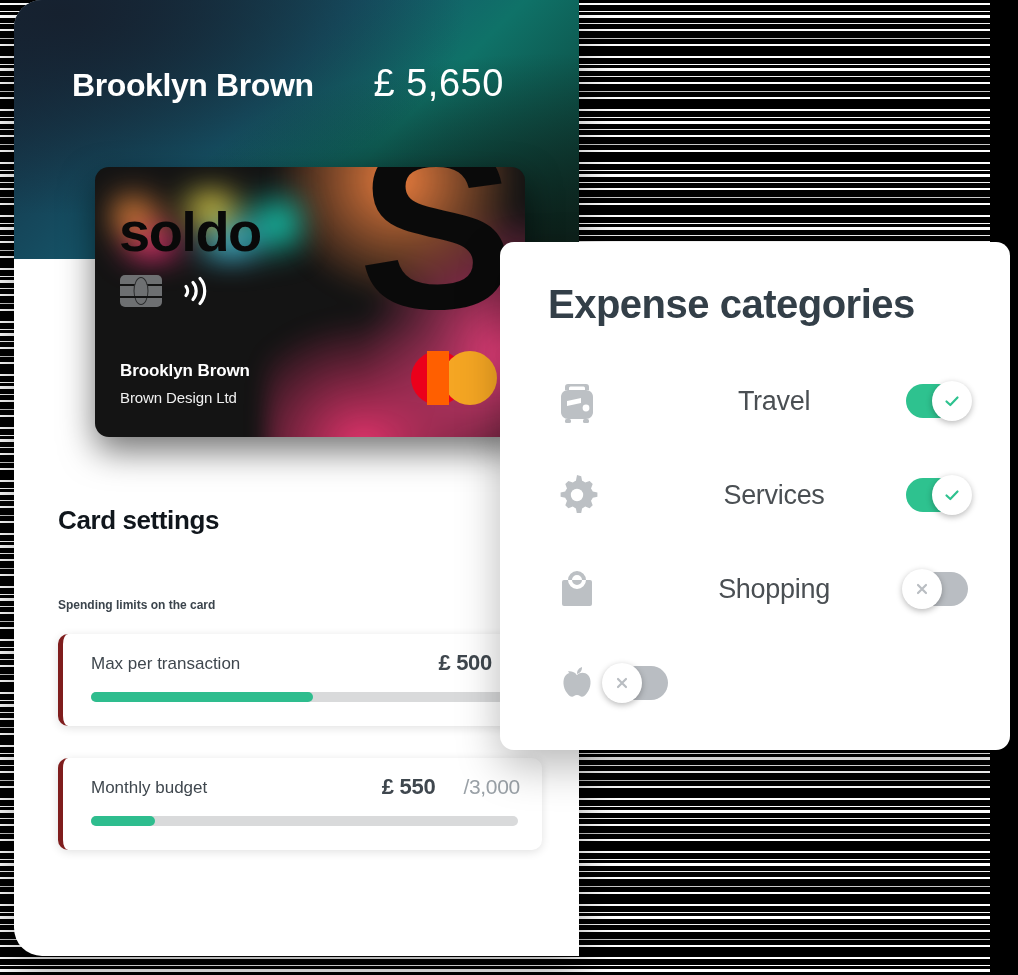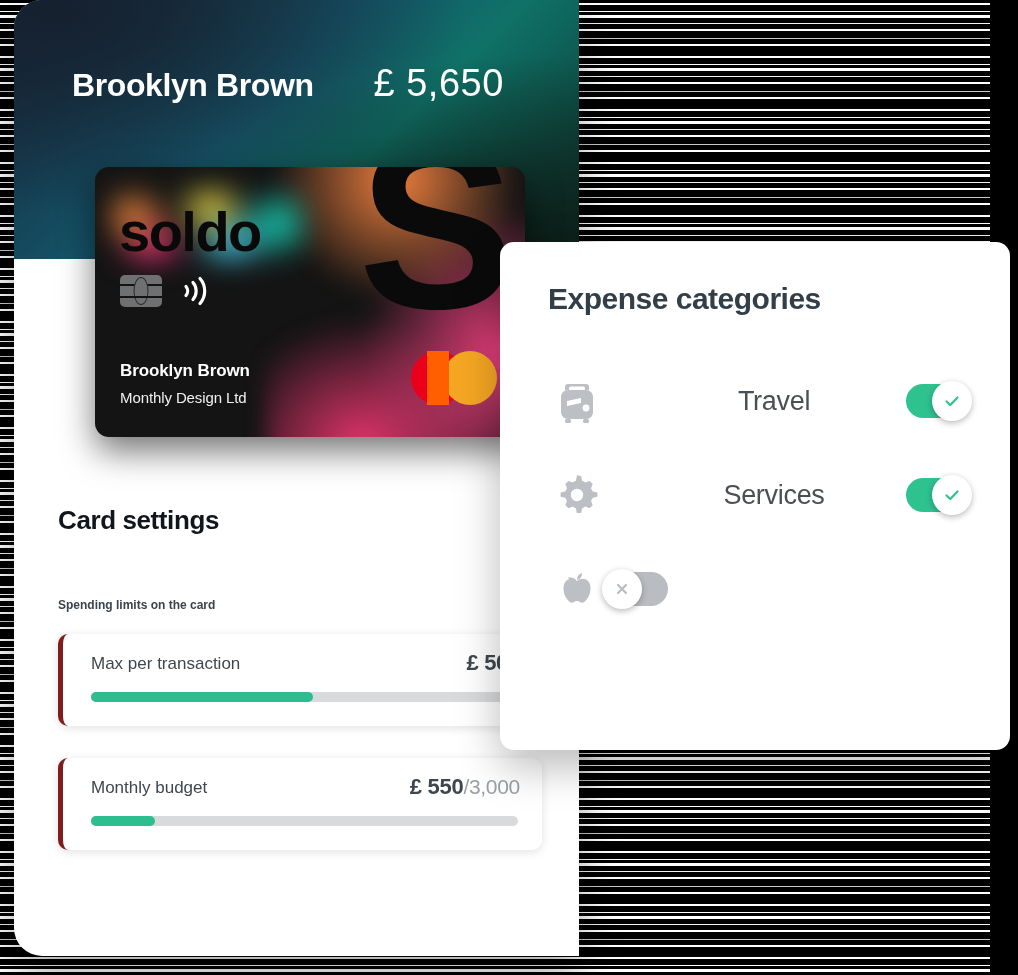--- a/index.html
+++ b/index.html
@@ -129,34 +129,34 @@
     width: 484px; height: 92px;
     background:#fff;
     border-radius: 10px;
     box-shadow: 0 2px 10px rgba(0,0,0,.12);
     border-left: 5px solid #7f1d1d;
   }
   .limit-card + .limit-card { margin-top: 32px; }
   .limit-label { position:absolute; left: 28px; top: 20px; font-size: 17px; color:#3f474e; }
   .limit-value { position:absolute; right: 22px; top: 16px; font-size: 22px;
      font-weight: 700; color:#3f474e; letter-spacing:-0.3px; white-space:nowrap; }
-  .limit-value .den { font-weight:400; color:#9aa1a7; font-size:21px; }
+  .limit-value .den { font-weight:400; color:#9aa1a7; font-size:21px;padding-left:28px; }
   .track { position:absolute; left: 28px; right: 24px; bottom: 24px;
      height: 10px; border-radius: 6px; background:#d9dadb; }
   .fill { position:absolute; left:0; top:0; bottom:0; border-radius:6px; background:#2ebd8e; }
 
   
   #expense-panel {
     position:absolute; left: 500px; top: 242px; width: 510px; height: 508px;
     background:#fff; border-radius: 14px;
     box-shadow: 0 16px 44px rgba(0,0,0,.28);
     overflow:hidden;
   }
   .exp-title { position:absolute; left: 48px; top: 40px;
-    font-size: 30px; font-weight: 700; color:#333f48; letter-spacing:-0.5px; }
+    font-size: 40px; font-weight: 700; color:#333f48; letter-spacing:-0.5px; }
   .exp-list { position:absolute; left: 48px; right: 42px; top: 112px; text-align: center; }
   .exp-row { display:flex; align-items:center; height: 94px; }
   .exp-icon { width: 58px; height: 52px; flex: 0 0 58px; color:#bcc0c4; }
   .exp-label { flex:1; margin-left: 36px; font-size: 27px; color:#4a4f53; letter-spacing:-0.3px; }
 
   .toggle { position:relative; width: 62px; height: 34px; border-radius: 20px; flex:0 0 62px; }
   .toggle.on  { background:#2ec28f; }
   .toggle.off { background:#b9bdc2; }
   .knob {
     position:absolute; top: -3px; width: 40px; height: 40px; border-radius:50%;
@@ -196,21 +196,21 @@
 
       <svg class="nfc" viewBox="0 0 36 34">
         <g fill="none" stroke="#ffffff" stroke-width="3.2" stroke-linecap="round">
           <path d="M7 12.5 A7 7 0 0 1 7 21.5"></path>
           <path d="M14 8.5 A13 13 0 0 1 14 25.5"></path>
           <path d="M21 4.5 A19 19 0 0 1 21 29.5"></path>
         </g>
       </svg>
 
       <div class="card-holder">Brooklyn Brown</div>
-      <div class="card-company">Monthly Design Ltd</div>
+      <div class="card-company">Brown Design Ltd</div>
 
       <div class="mc">
         <div class="mc-red"></div>
         <div class="mc-amber"></div>
         <div class="mc-mid"></div>
       </div>
     </div>
 
     <div class="settings">
       <div class="settings-title">Card settings</div>
@@ -266,20 +266,35 @@
         <div class="exp-label">Services</div>
         <div class="toggle on">
           <div class="knob">
             <svg width="20" height="20" viewBox="0 0 20 20">
               <path d="M4.5 10.5 L8.3 14 L15.5 6.5" fill="none" stroke="#2ec28f" stroke-width="2.2" stroke-linecap="round" stroke-linejoin="round"></path>
             </svg>
           </div>
         </div>
       </div>
 
+      <div class="exp-row">
+        <svg class="exp-icon" viewBox="0 0 58 52">
+          <path fill="#bcc0c4" d="M16 17 h26 a2 2 0 0 1 2 2 v22 a2 2 0 0 1-2 2 h-26 a2 2 0 0 1-2-2 v-22 a2 2 0 0 1 2-2z"></path>
+          <path fill="none" stroke="#bcc0c4" stroke-width="4" d="M22 20 v-3 a7 7 0 0 1 14 0 v3"></path>
+          <path fill="none" stroke="#ffffff" stroke-width="4" d="M22 17 a7 7 0 0 0 14 0"></path>
+        </svg>
+        <div class="exp-label">Shopping</div>
+        <div class="toggle off">
+          <div class="knob">
+            <svg width="20" height="20" viewBox="0 0 20 20">
+              <path d="M6 6 L14 14 M14 6 L6 14" fill="none" stroke="#b9bdc2" stroke-width="2.2" stroke-linecap="round"></path>
+            </svg>
+          </div>
+        </div>
+      </div>
 
       <div class="exp-row">
         <svg class="exp-icon" viewBox="0 0 58 52">
           <path fill="#bcc0c4" d="M29 18 c3-3 8-3 11 0 c4 4 3 13-1 18 c-2 3-5 5-7 3 c-1.5-1.2-4.5-1.2-6 0 c-2 2-5 0-7-3 c-4-5-5-14-1-18 c3-3 8-3 11 0z"></path>
           <path fill="#bcc0c4" d="M29 17 c0-4 2-6 5-7 c0 4-2 6-5 7z"></path>
           <path fill="#bcc0c4" d="M28 17 c-2-2-5-3-8-2.5 c1.5 2.5 5 3.5 8 2.5z"></path>
         </svg>
         <div class="toggle off">
           <div class="knob">
             <svg width="20" height="20" viewBox="0 0 20 20">

